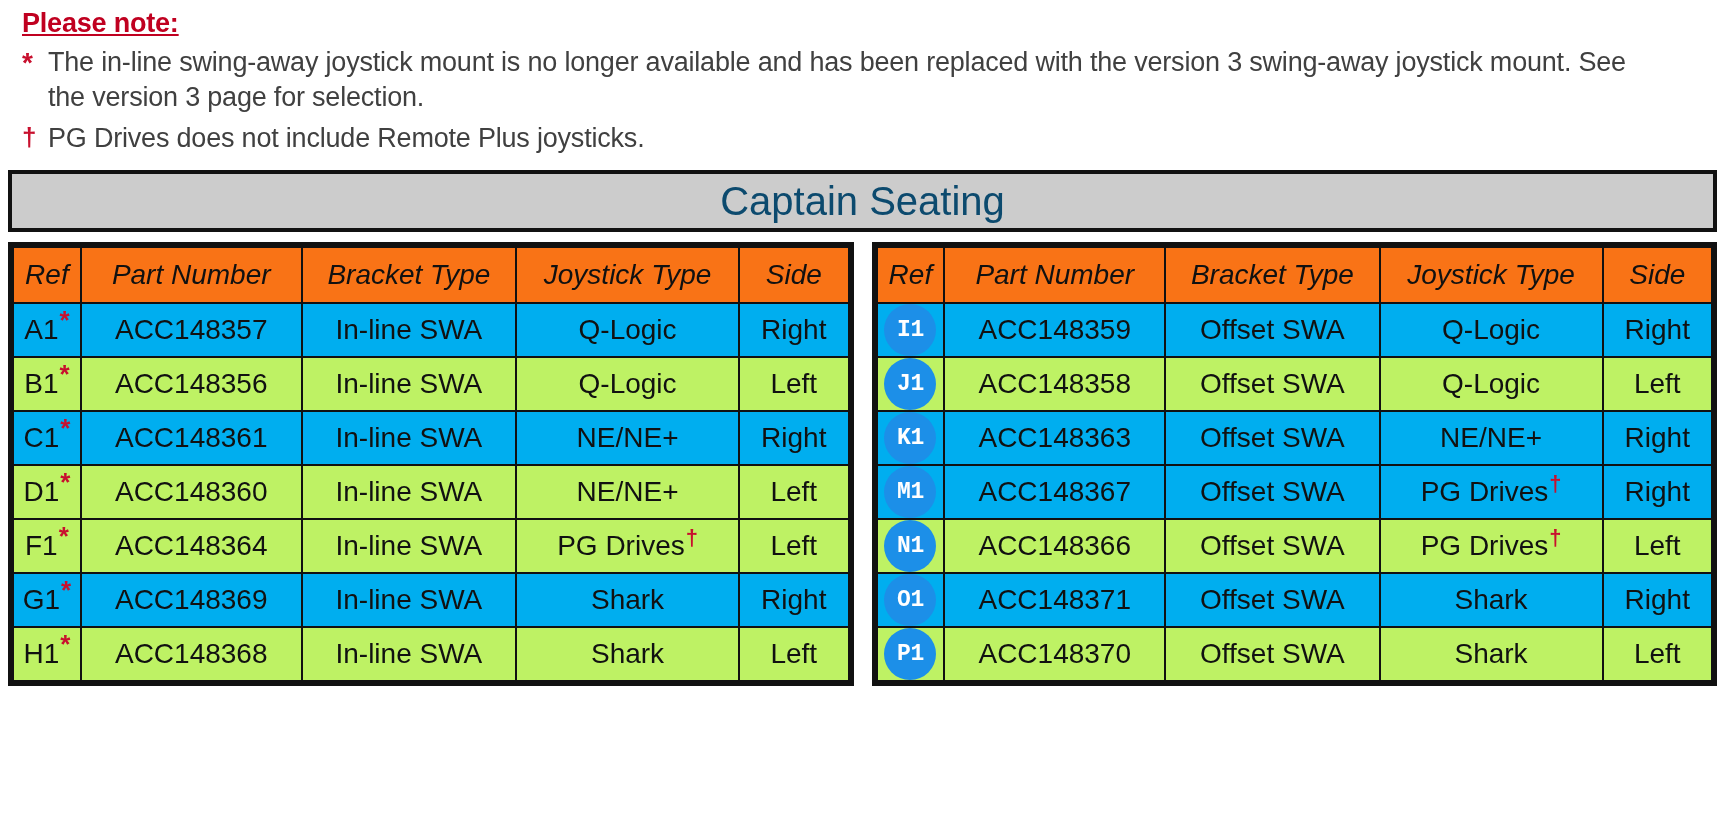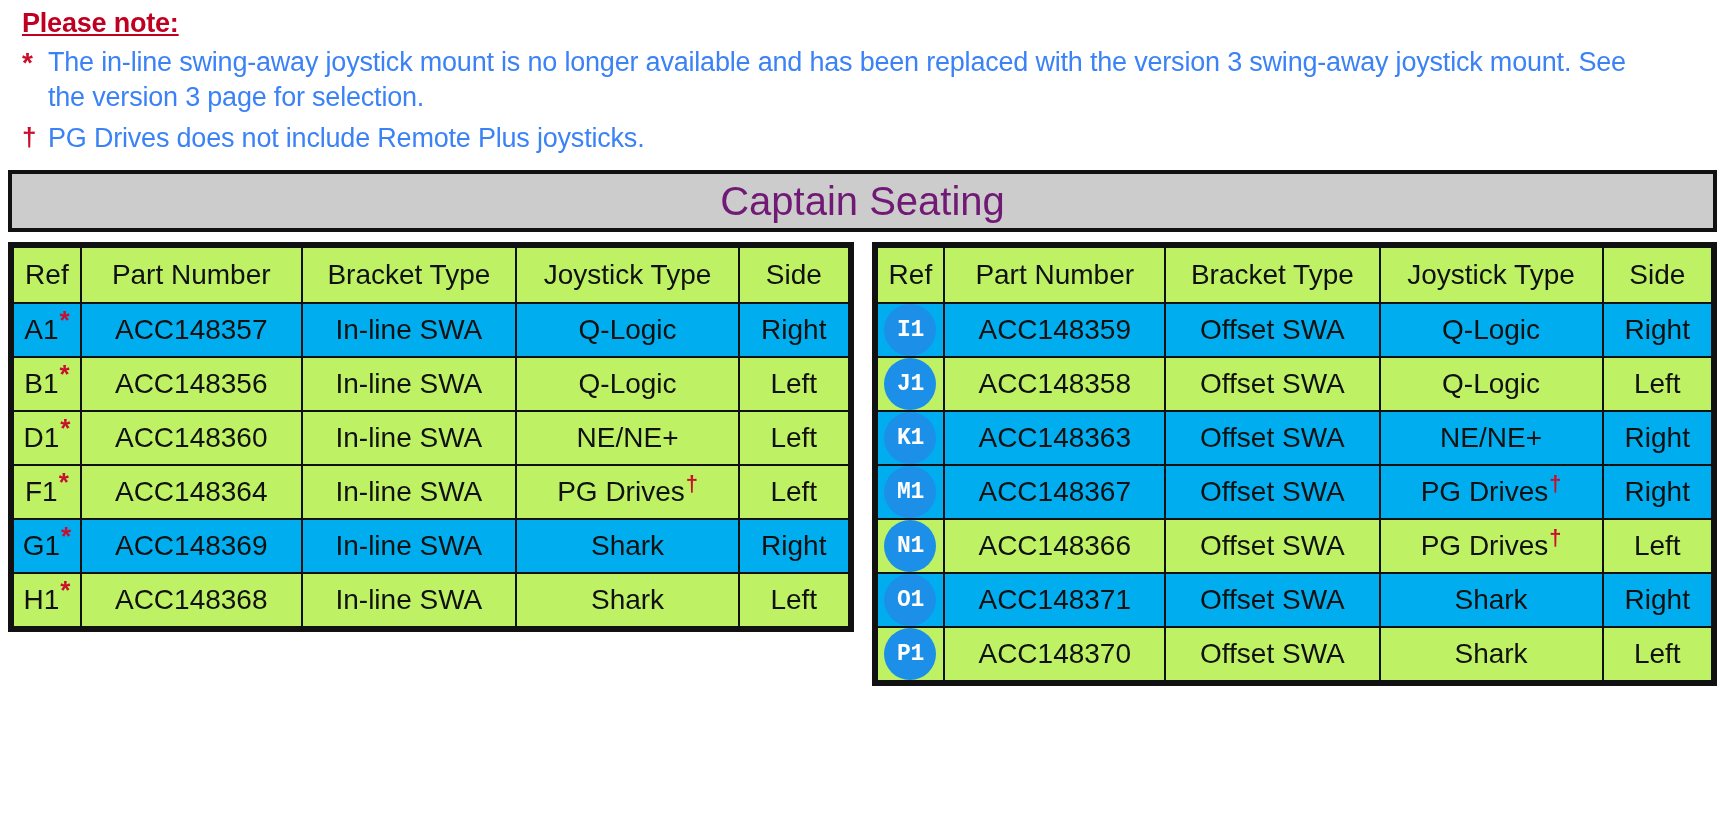--- a/index.html
+++ b/index.html
@@ -39,39 +39,39 @@
     font-weight: bold;
     width: 26px;
     flex: 0 0 26px;
     line-height: 1.25;
     text-align: left;
   }
   .note-mark.dagger { font-size: 26px; }
   .note-text {
     font-size: 27px;
     line-height: 1.30;
-    color: #3b82f6;
+    color: #404040;
     max-width: 1620px;
     letter-spacing: -0.2px;
   }
 
   
   .banner {
     margin: 14px 8px 0 8px;
     height: 62px;
     background: #cccccc;
     border: 4px solid #111111;
     display: flex;
     align-items: center;
     justify-content: center;
     box-sizing: border-box;
   }
   .banner-title {
     font-size: 40px;
-    color: #701a75;
+    color: #0c4a6e;
     letter-spacing: 0px;
   }
 
   
   .tables-wrap {
     margin: 10px 8px 0 8px;
     display: flex;
     gap: 18px;
     align-items: flex-start;
   }
@@ -92,22 +92,23 @@
     font-weight: normal;
     color: #111111;
     text-align: center;
     height: 54px;
     padding: 0 4px;
     box-sizing: border-box;
     white-space: nowrap;
     overflow: visible;
   }
   table.grid th {
-    background: #bef264;
+    background: #f97316;
     height: 56px;
+    font-style: italic;
   }
   tr.band td { background: #00aeef; }
   tr.plain td { background: #bef264; }
 
   
   .col-ref   { width: 62px; }
   .col-part  { width: 202px; }
   .col-brkt  { width: 196px; }
   .col-joy   { width: 204px; }
   .col-side  { width: 100px; }
@@ -207,20 +208,27 @@
             <td><span>Q-Logic</span></td>
             <td>Right</td>
           </tr>
           <tr class="plain">
             <td class="cell-ref"><span>B1</span><span class="ref-star">*</span></td>
             <td>ACC148356</td>
             <td>In-line SWA</td>
             <td><span>Q-Logic</span></td>
             <td>Left</td>
           </tr>
+          <tr class="band">
+            <td class="cell-ref"><span>C1</span><span class="ref-star">*</span></td>
+            <td>ACC148361</td>
+            <td>In-line SWA</td>
+            <td><span>NE/NE+</span></td>
+            <td>Right</td>
+          </tr>
           <tr class="plain">
             <td class="cell-ref"><span>D1</span><span class="ref-star">*</span></td>
             <td>ACC148360</td>
             <td>In-line SWA</td>
             <td><span>NE/NE+</span></td>
             <td>Left</td>
           </tr>
           <tr class="plain">
             <td class="cell-ref"><span>F1</span><span class="ref-star">*</span></td>
             <td>ACC148364</td>

